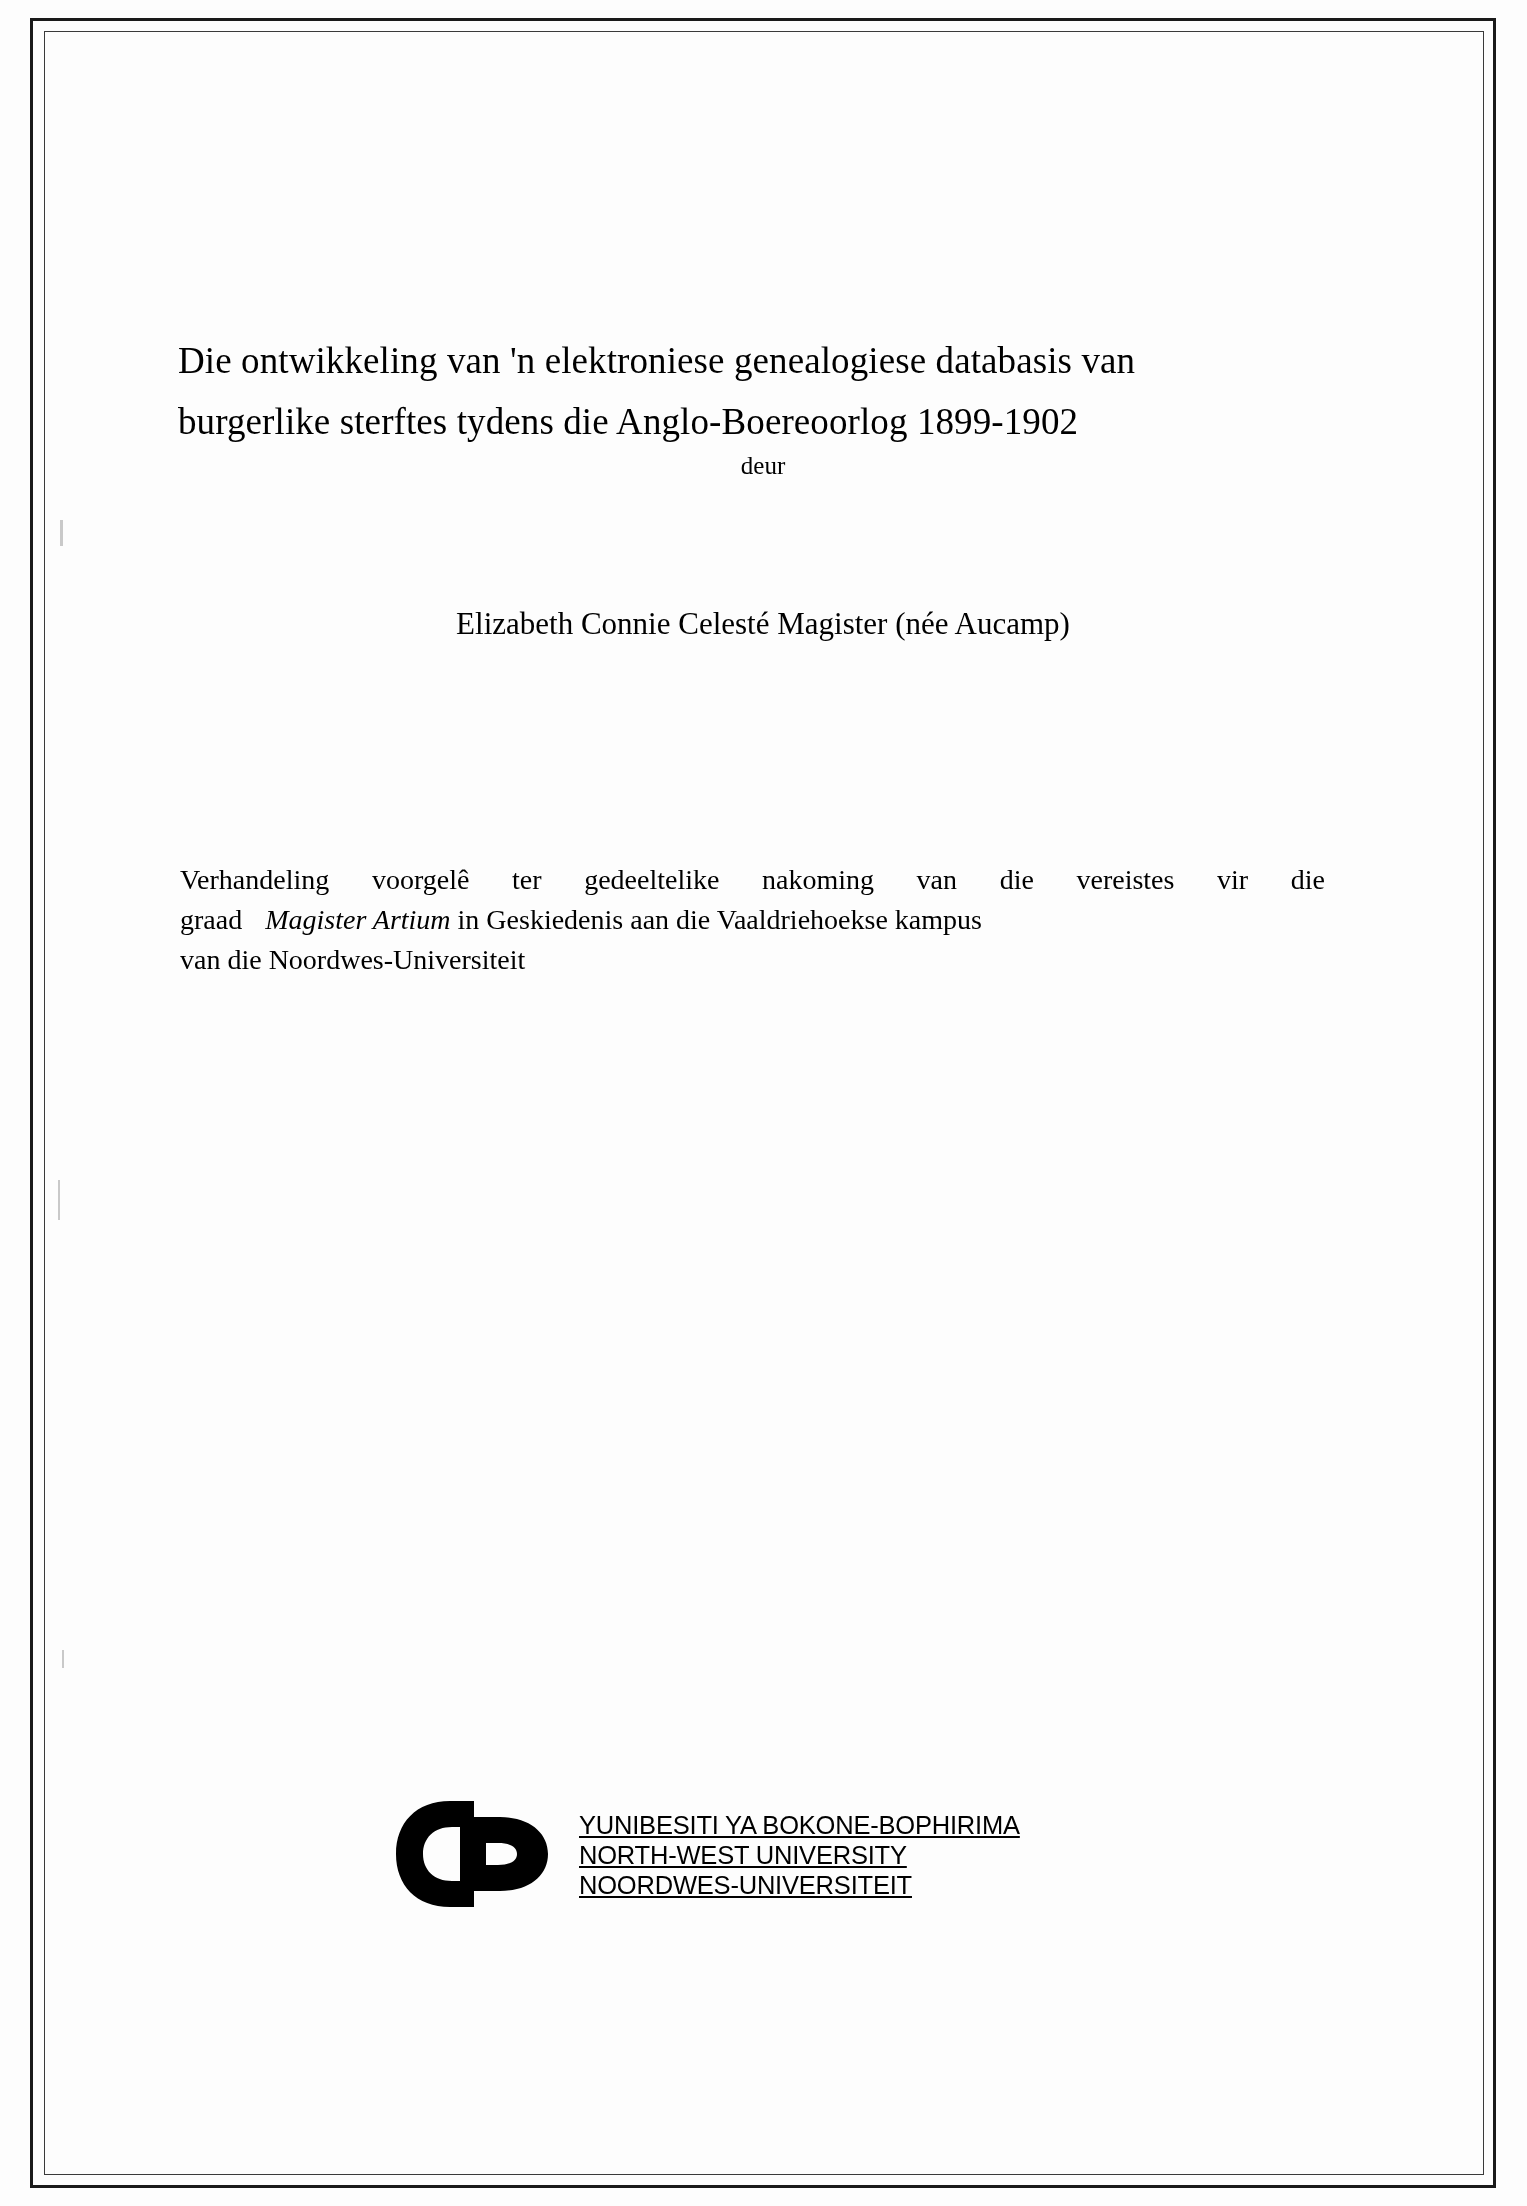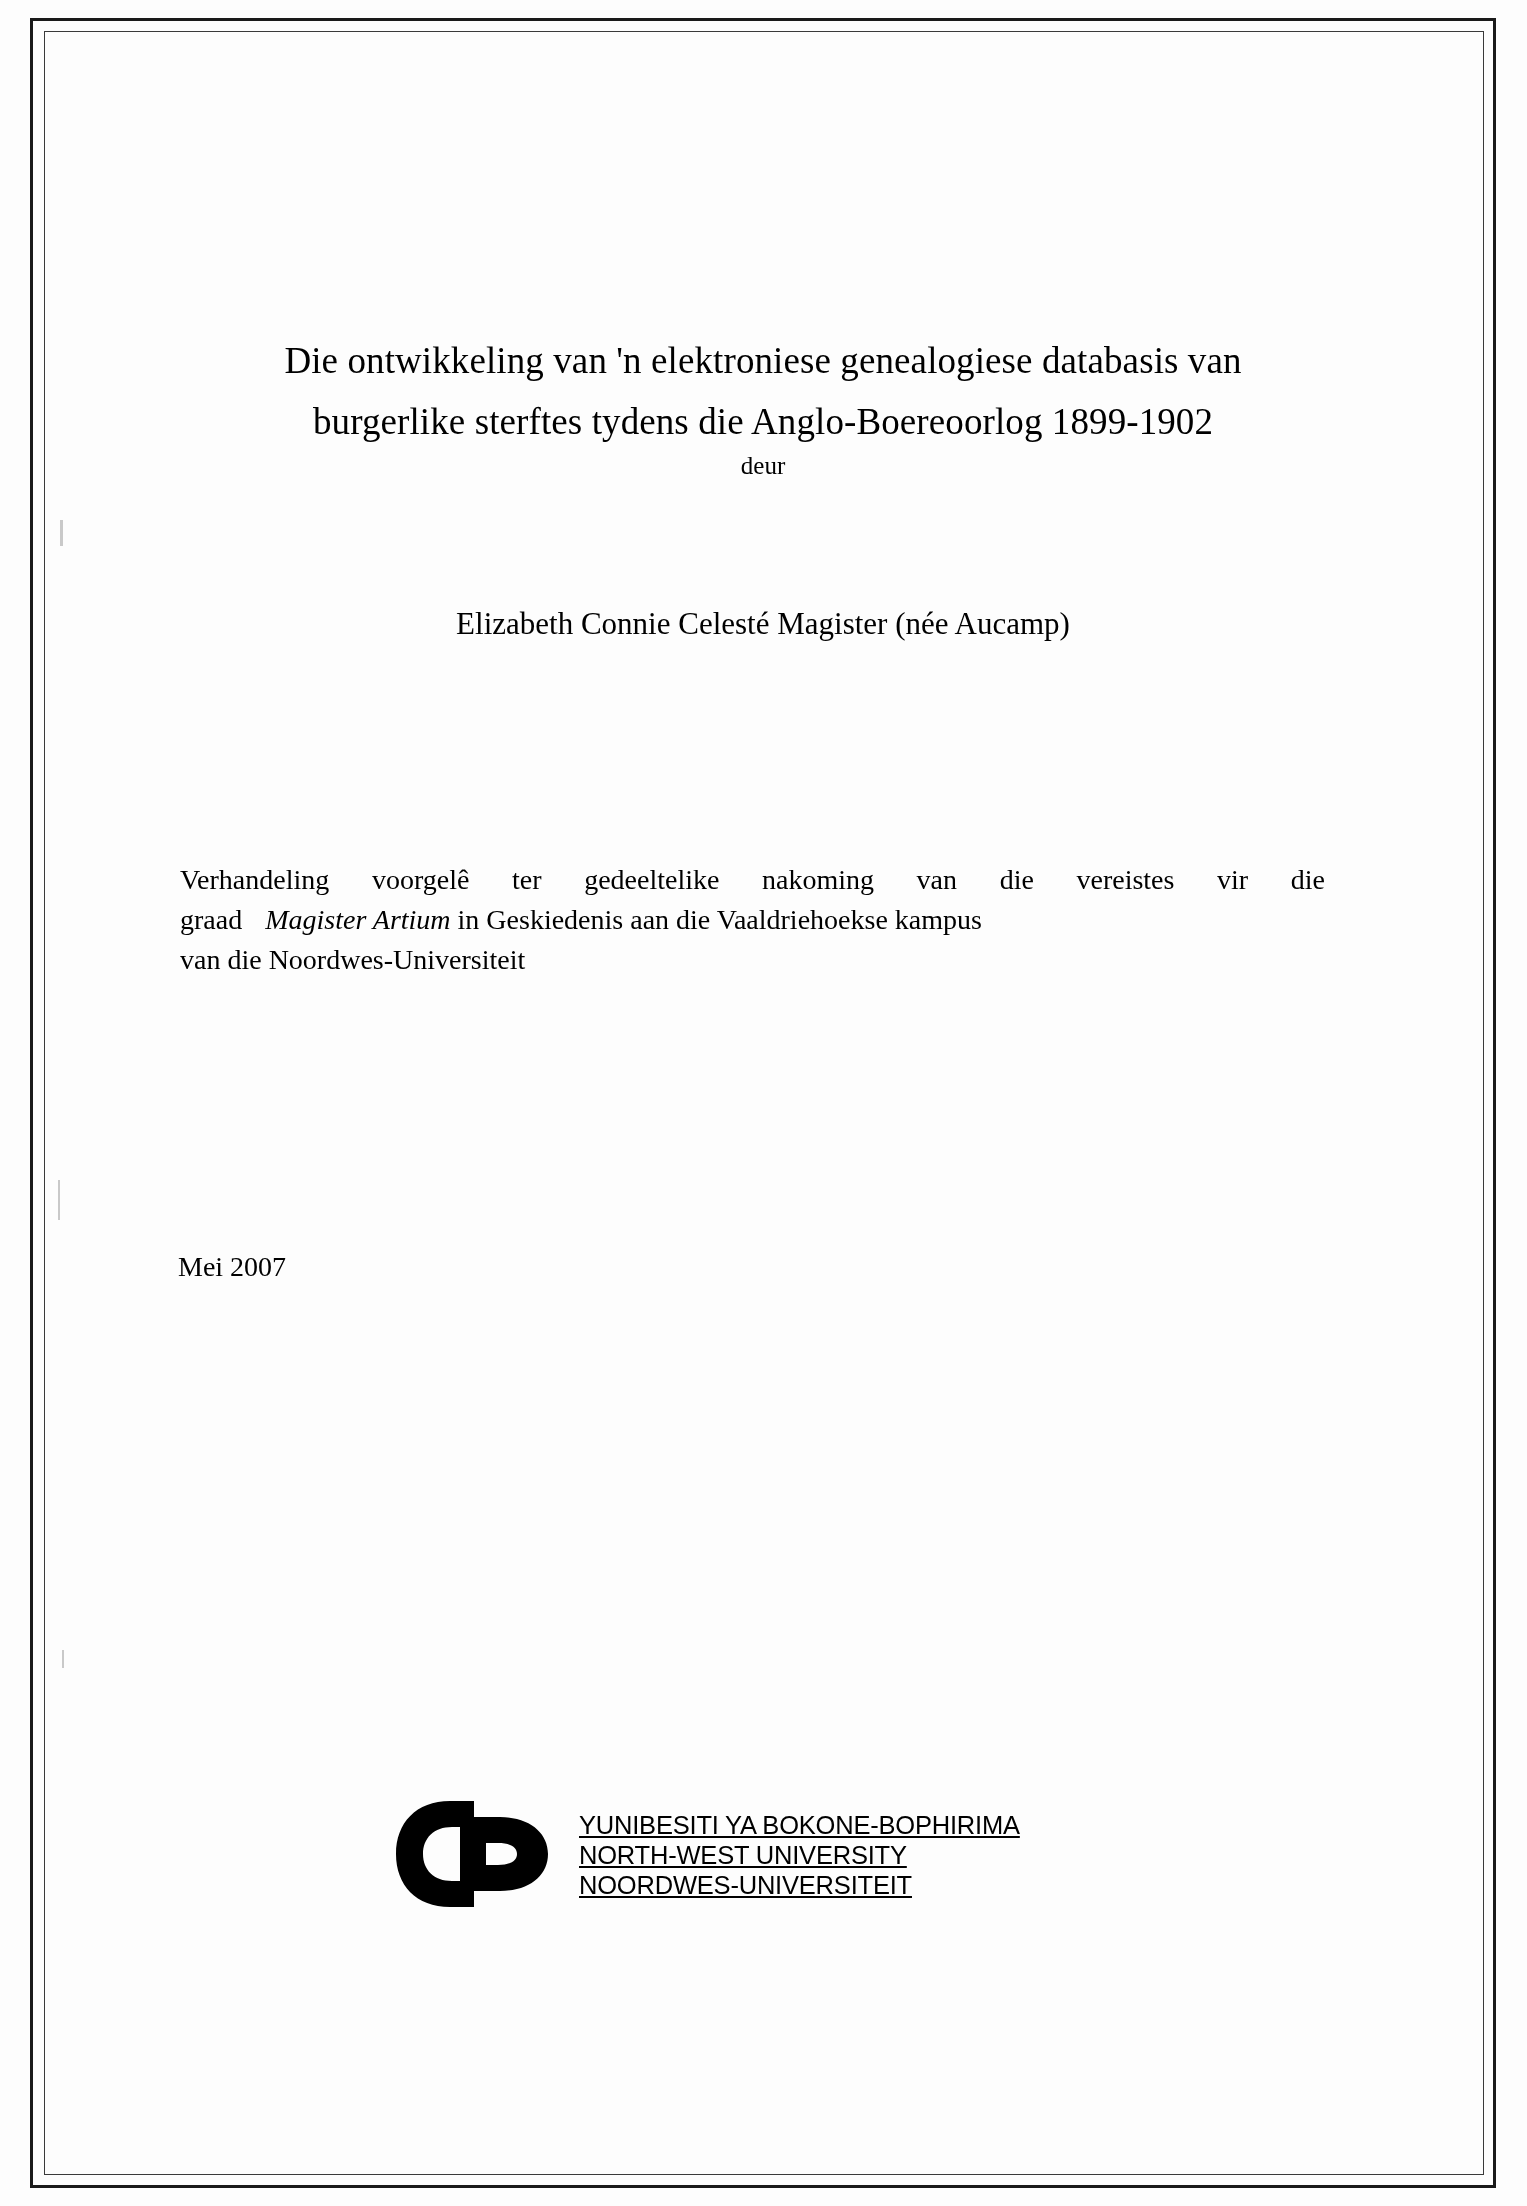--- a/index.html
+++ b/index.html
@@ -49,21 +49,20 @@
   .content {
     position: absolute;
     left: 178px;
     top: 330px;
     width: 1170px;
   }
 
   .title {
     font-size: 37px;
     line-height: 1.65;
-    text-align: center;
     letter-spacing: 0.1px;
   }
   .title-line {
     display: block;
   }
 
   .deur {
     text-align: center;
     font-size: 25px;
   }
@@ -150,21 +149,20 @@
 
     <div class="author">Elizabeth Connie Celesté Magister (née Aucamp)</div>
 
     <div class="statement">
       <span class="line1">Verhandeling voorgelê ter gedeeltelike nakoming van die vereistes vir die</span>
       <span class="line2"><span>graad </span><i>Magister Artium</i><span> in Geskiedenis aan die Vaaldriehoekse kampus</span></span>
       <span class="line3">van die Noordwes-Universiteit</span>
     </div>
 
     <div class="supervisor-block">
-      <div>Mei 2007</div>
     </div>
 
   </div>
 
   <div class="logo-row">
     <div class="logo-mark">
       <svg width="185" height="118" viewBox="0 0 185 118" xmlns="http://www.w3.org/2000/svg" aria-hidden="true">
 
         <path d="M60 6 C26 6 6 28 6 59 C6 90 26 112 60 112 L84 112 L84 86 L62 86 C44 86 33 75 33 59 C33 43 44 32 62 32 L84 32 L84 6 Z" fill="#000000"></path>
 

